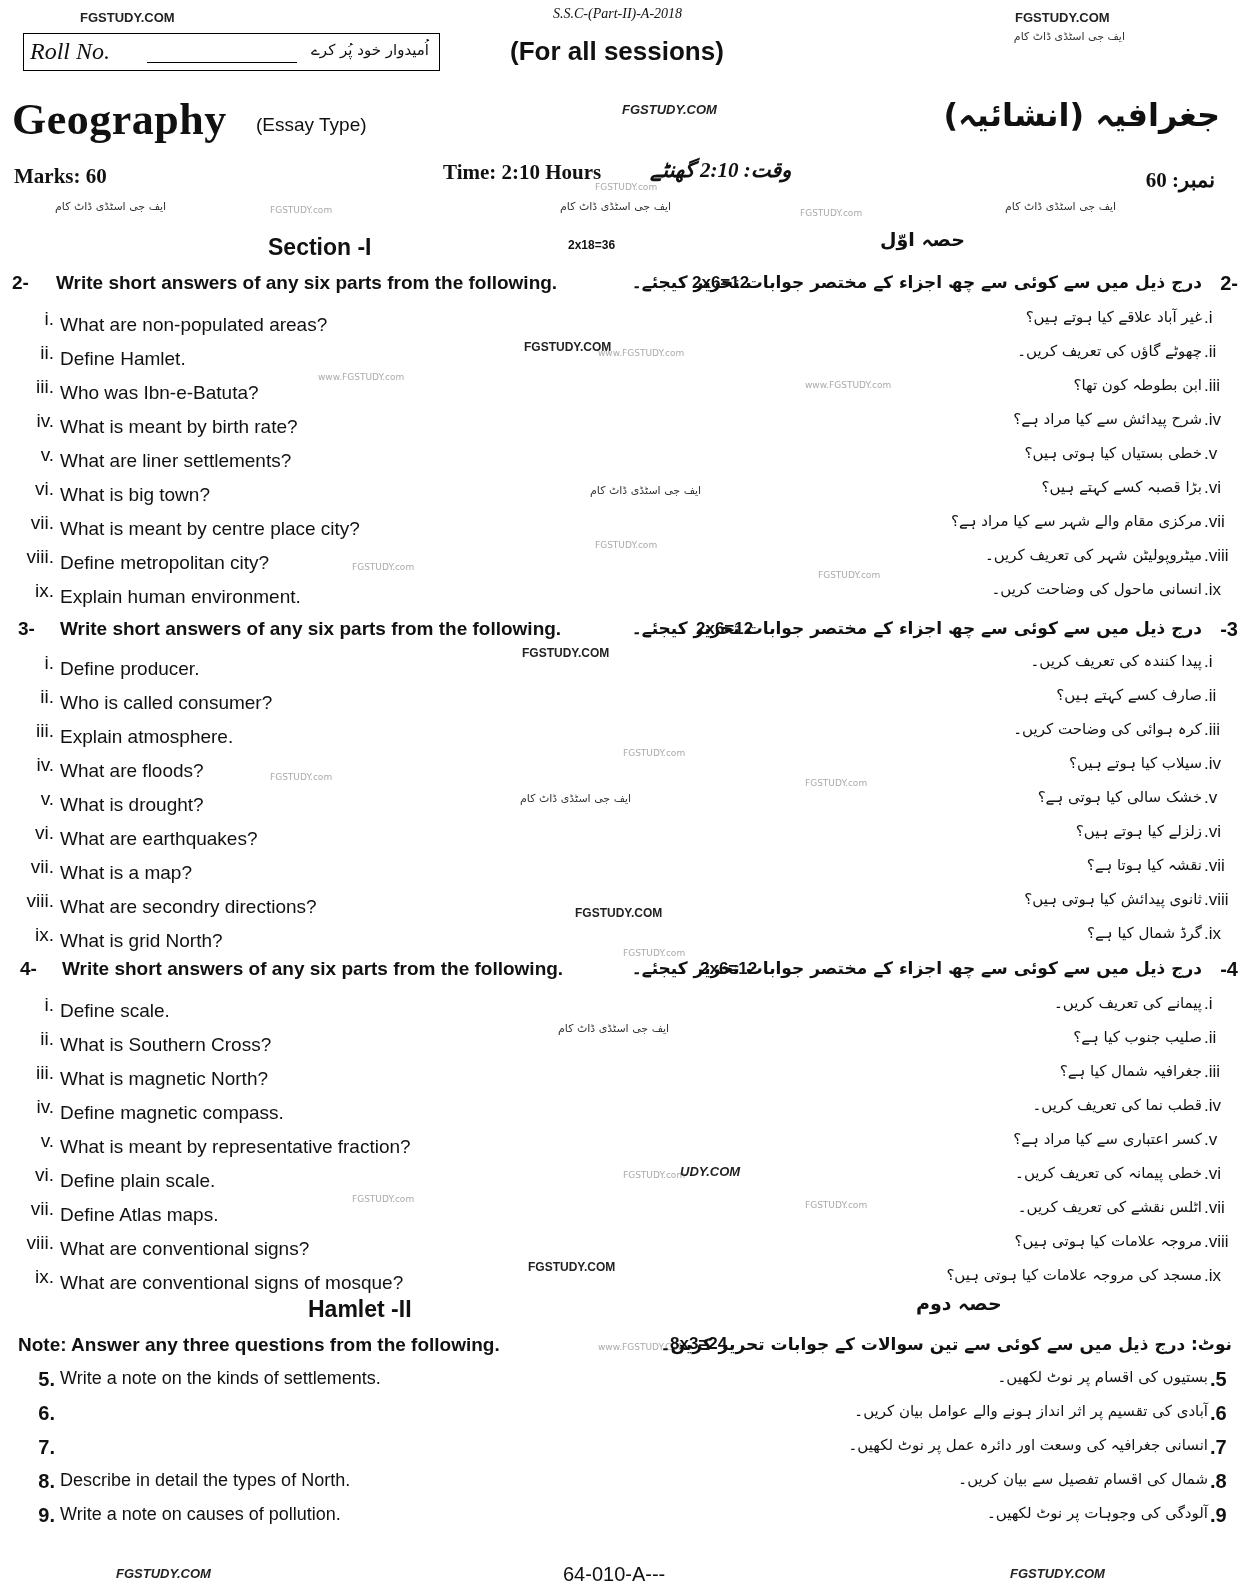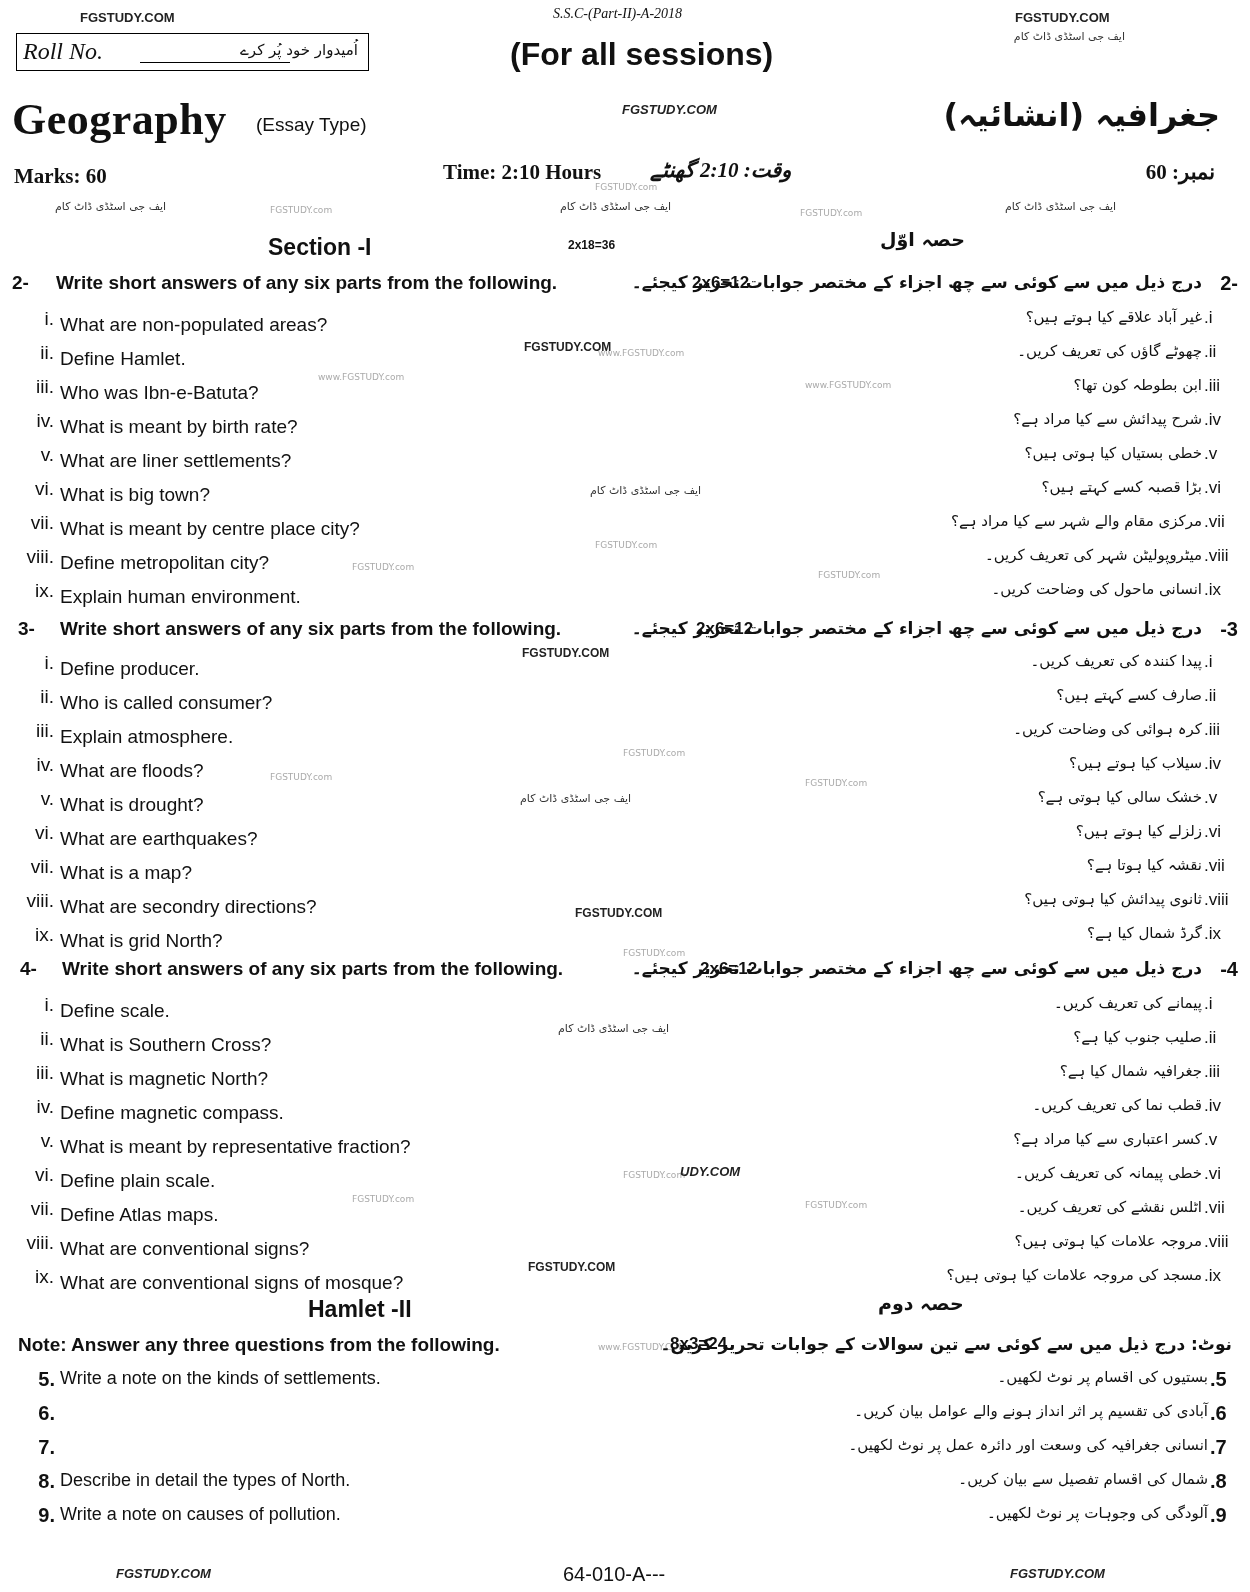--- a/index.html
+++ b/index.html
@@ -8,25 +8,25 @@
 
   .abs { position: absolute; white-space: nowrap; }
   .wm { font-family: "Liberation Sans", sans-serif; font-weight: bold; font-size: 13px; color: #222; }
   .wm-i { font-style: italic; }
   .wm-faint { font-family: "DejaVu Sans", sans-serif; font-size: 9px; color: #aaa; font-weight: normal; }
   .wm-urdu { font-family: "DejaVu Sans", sans-serif; font-size: 11px; color: #333; direction: rtl; }
   .urdu { font-family: "DejaVu Sans", sans-serif; direction: rtl; unicode-bidi: plaintext; }
 
   
   .exam-code { font-family: "Liberation Serif", serif; font-style: italic; font-size: 14px; }
-  .roll-box { border: 1.5px solid #000; width: 353px; height: 38px; left: 16px; top: 33px; }
+  .roll-box { border: 1.5px solid #000; width: 417px; height: 38px; left: 23px; top: 33px; }
   .roll-label { font-family: "Liberation Serif", serif; font-style: italic; font-size: 24px; left: 6px; top: 4px; }
   .roll-line { left: 123px; top: 28px; width: 150px; border-bottom: 1.5px solid #000; height: 1px; }
   .roll-urdu { right: 10px; top: 7px; font-size: 15px; }
-  .sessions { font-family: "Liberation Sans", sans-serif; font-weight: bold; font-size: 32px; }
+  .sessions { font-family: "Liberation Sans", sans-serif; font-weight: bold; font-size: 26px; }
   .subject { font-family: "Liberation Serif", serif; font-weight: bold; font-size: 44px; letter-spacing: 0.5px; }
   .subject-type { font-family: "Liberation Sans", sans-serif; font-size: 19px; }
   .subject-urdu { font-family: "DejaVu Sans", sans-serif; font-weight: bold; font-size: 32px; direction: rtl; }
   .meta { font-family: "Liberation Serif", serif; font-weight: bold; font-size: 21px; }
 
   
   .section-title { font-family: "Liberation Sans", sans-serif; font-weight: bold; font-size: 23px; }
   .section-marks { font-family: "Liberation Sans", sans-serif; font-weight: bold; font-size: 12px; }
   .section-urdu { font-family: "DejaVu Sans", sans-serif; font-weight: bold; font-size: 19px; direction: rtl; }
 
@@ -66,21 +66,21 @@
 <div class="abs sessions" style="left:510px; top:36px;">(For all sessions)</div>
 
 <div class="abs subject" style="left:12px; top:94px;">Geography</div>
 <div class="abs subject-type" style="left:256px; top:114px;">(Essay Type)</div>
 <div class="abs wm wm-i" style="left:622px; top:102px;">FGSTUDY.COM</div>
 <div class="abs subject-urdu" style="right:30px; top:96px;">جغرافیہ (انشائیہ)</div>
 
 <div class="abs meta" style="left:14px; top:164px;">Marks: 60</div>
 <div class="abs meta" style="left:443px; top:160px;">Time: 2:10 Hours</div>
 <div class="abs urdu meta" style="left:650px; top:158px;font-style:italic;">وقت: 2:10 گھنٹے</div>
-<div class="abs urdu meta" style="right:35px; top:160px;">نمبر: 60</div>
+<div class="abs urdu meta" style="right:35px; top:168px;">نمبر: 60</div>
 <div class="abs wm-faint" style="left:595px; top:182px;">FGSTUDY.com</div>
 
 <div class="abs wm-urdu" style="left:55px; top:200px;">ایف جی اسٹڈی ڈاٹ کام</div>
 <div class="abs wm-faint" style="left:270px; top:205px;">FGSTUDY.com</div>
 <div class="abs wm-urdu" style="left:560px; top:200px;">ایف جی اسٹڈی ڈاٹ کام</div>
 <div class="abs wm-faint" style="left:800px; top:208px;">FGSTUDY.com</div>
 <div class="abs wm-urdu" style="left:1005px; top:200px;">ایف جی اسٹڈی ڈاٹ کام</div>
 
 <div class="abs section-title" style="left:268px; top:234px;">Section -I</div>
 <div class="abs section-marks" style="left:568px; top:238px;">2x18=36</div>
@@ -293,21 +293,21 @@
 
   <div class="abs wm-urdu" style="left:558px; top:1022px;">ایف جی اسٹڈی ڈاٹ کام</div>
   <div class="abs wm-faint" style="left:623px; top:1170px;">FGSTUDY.com</div>
   <div class="abs wm wm-i" style="left:680px; top:1164px;">UDY.COM</div>
   <div class="abs wm-faint" style="left:352px; top:1194px;">FGSTUDY.com</div>
   <div class="abs wm-faint" style="left:805px; top:1200px;">FGSTUDY.com</div>
   <div class="abs wm" style="left:528px; top:1260px; font-size:12px;">FGSTUDY.COM</div>
 </div>
 
 <div class="abs section-title" style="left:308px; top:1296px;">Hamlet -II</div>
-<div class="abs section-urdu" style="left:878px; top:1292px;">حصہ دوم</div>
+<div class="abs section-urdu" style="left:916px; top:1292px;">حصہ دوم</div>
 
 <div class="abs note-line" style="left:18px; top:1334px;">Note:  Answer any three questions from the following.</div>
 <div class="abs wm-faint" style="left:598px; top:1342px;">www.FGSTUDY.COM</div>
 <div class="abs q-marks" style="left:670px; top:1334px;">8x3=24</div>
 <div class="abs q-head-urdu" style="right:18px; top:1334px;">نوٹ: درج ذیل میں سے کوئی سے تین سوالات کے جوابات تحریر کریں۔</div>
 
 <div>
   <div class="part-row" style="top:1368px;">
     <span class="long-num">5.</span>
     <span class="long-text">Write a note on the kinds of settlements.</span>

